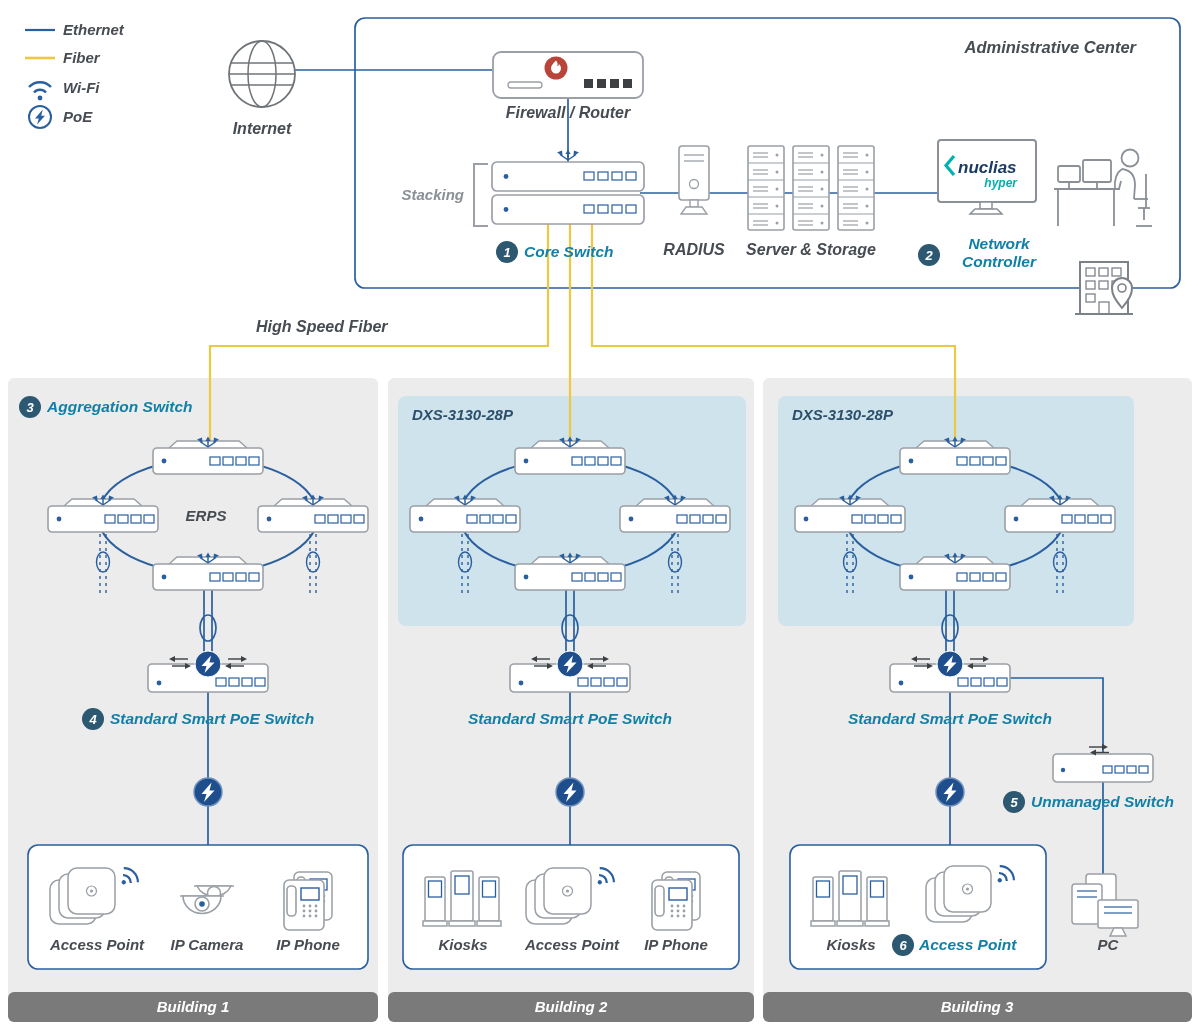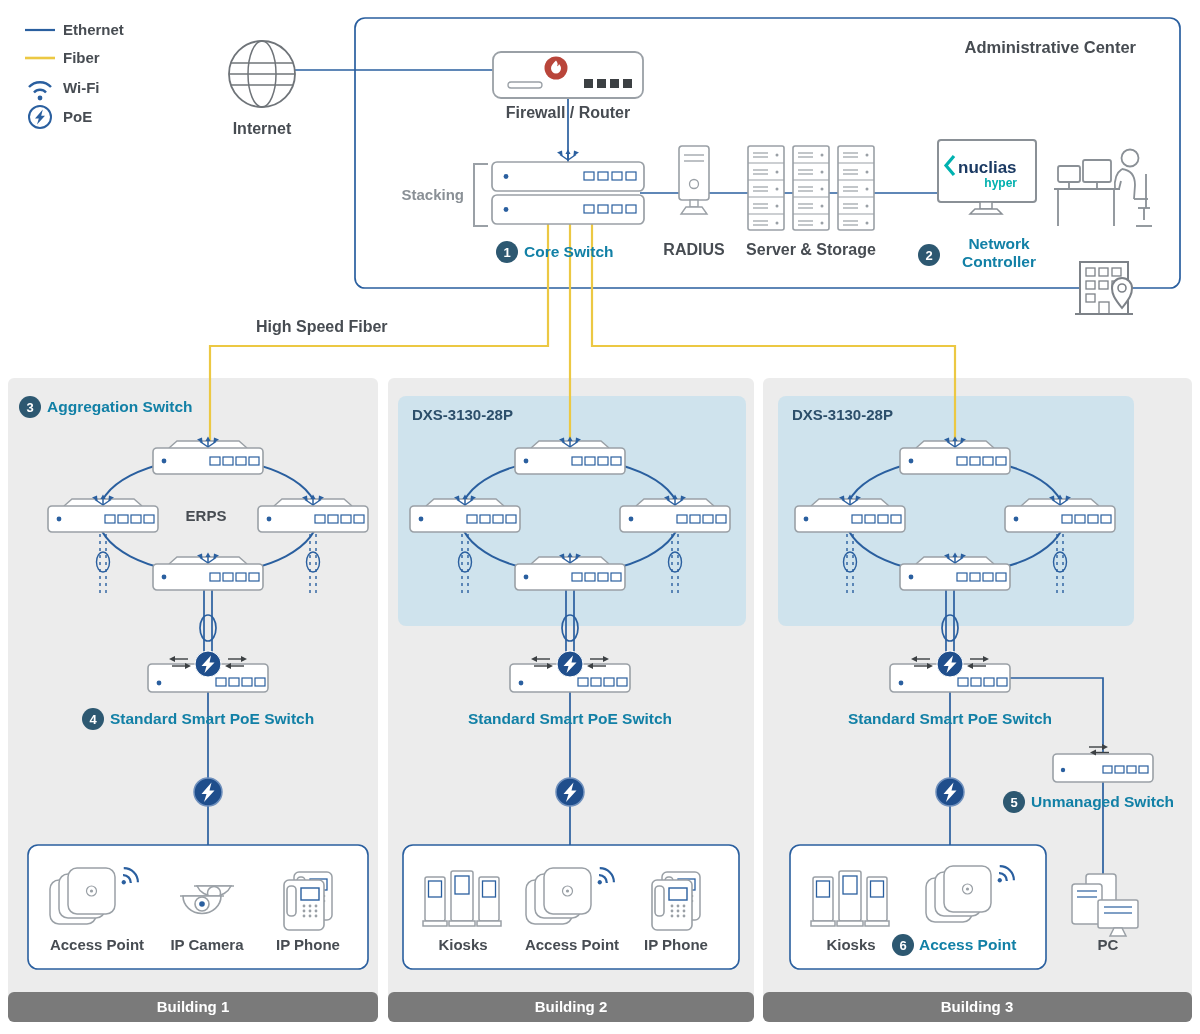--- a/index.html
+++ b/index.html
@@ -1,16 +1,16 @@
 <!DOCTYPE html>
 <html><head>
 <meta charset="utf-8">
 <style>
   html,body { margin:0; padding:0; background:#fff; }
-  .canvas { width:1200px; height:1034px; position:relative; overflow:hidden; }
+  .canvas { width:1200px; height:1034px; position:relative; overflow:hidden;font-style:italic; }
   svg text { font-family:"Liberation Sans", sans-serif; }
   .t-label  { font-size:15px;  font-weight:bold; fill:#474c52; }
   .t-16     { font-size:16px;  font-weight:bold; fill:#474c52; }
   .t-title  { font-size:16.5px;font-weight:bold; fill:#474c52; }
   .t-teal   { font-size:15.5px;font-weight:bold; fill:#1280a6; }
   .t-gray   { font-size:15px;  font-weight:bold; fill:#8a9096; }
   .t-badge  { font-size:13px;  font-weight:bold; fill:#ffffff; text-anchor:middle; }
   .t-footer { font-size:15px;  font-weight:bold; fill:#ffffff; text-anchor:middle; }
   .t-navy   { font-size:15px;  font-weight:bold; fill:#2c4f6b; }
   .t-brand  { font-size:17px;  font-weight:bold; fill:#1b3a63; }

